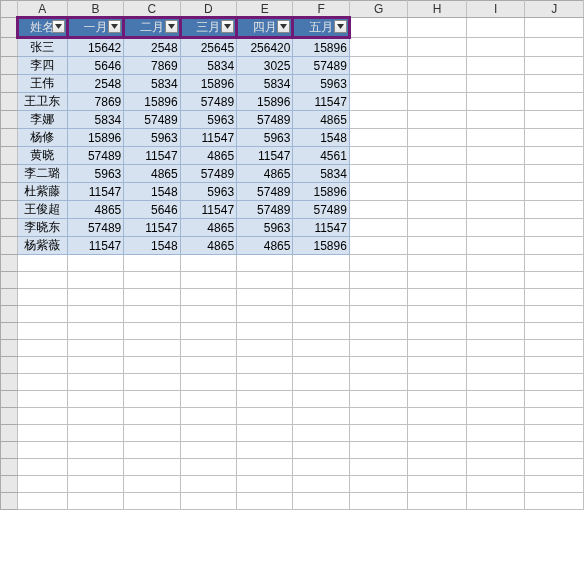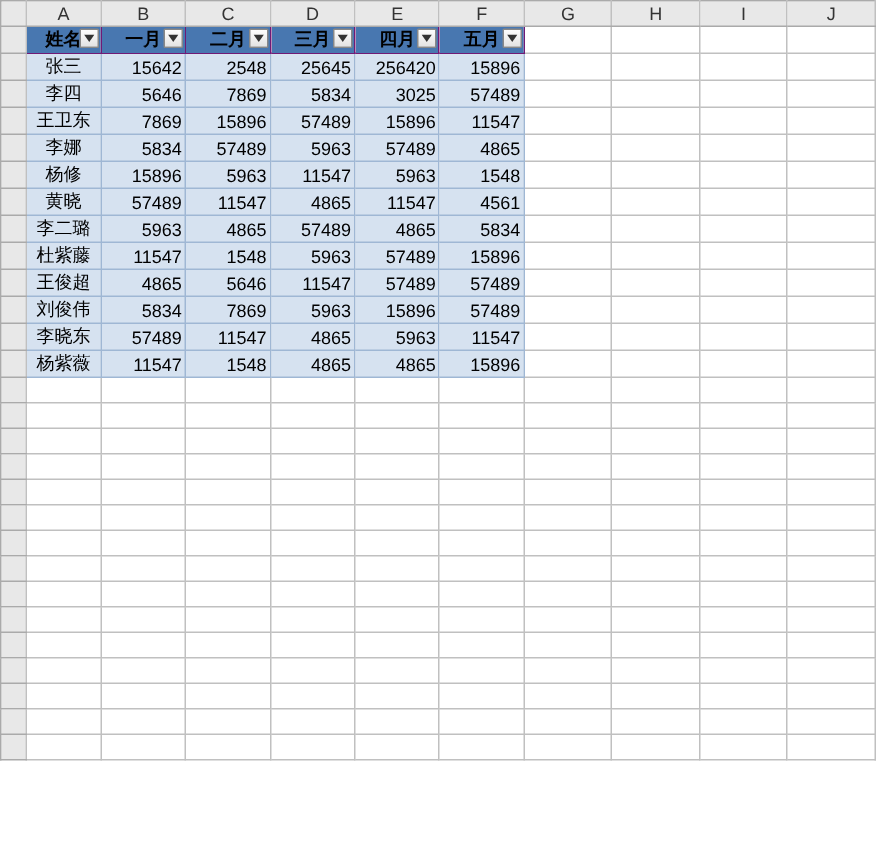--- a/index.html
+++ b/index.html
@@ -34,25 +34,25 @@
     border-bottom: 1px solid #aaa;
   }
   th.colhdr:first-child { border-left: 1px solid #aaa; }
   .rowhdr-col { width: 16px; min-width:16px; }
   .colA { width: 48px; }
   .colStd { width: 54px; }
   .colG, .colH, .colI, .colJ { width: 56px; }
   
   .data-header {
     background: #4877b0;
-    color: #000000;
-    font-weight: bold;
+    color: #e5e5e5;
+    font-weight: normal;
     text-align: center;
     position: relative;
-    border: 1px solid #701a75;
+    border: 3px solid #701a75;
   }
   .data-header .lbl { display:inline-block; }
   .filter-btn {
     position: absolute;
     right: 1px;
     top: 1px;
     width: 13px;
     height: 13px;
     background: linear-gradient(#fdfdfd,#e3e3e3);
     border: 1px solid #888;
@@ -165,20 +165,33 @@
         <td class="sel num-col">5834</td>
         <td class="sel num-col">3025</td>
         <td class="sel num-col">57489</td>
         <td class="empty"></td>
         <td class="empty"></td>
         <td class="empty"></td>
         <td class="empty"></td>
       </tr>
       <tr>
         <th class="colhdr rowhdr-col"></th>
+        <td class="sel name name-col">王伟</td>
+        <td class="sel num-col">2548</td>
+        <td class="sel num-col">5834</td>
+        <td class="sel num-col">15896</td>
+        <td class="sel num-col">5834</td>
+        <td class="sel num-col">5963</td>
+        <td class="empty"></td>
+        <td class="empty"></td>
+        <td class="empty"></td>
+        <td class="empty"></td>
+      </tr>
+      <tr>
+        <th class="colhdr rowhdr-col"></th>
         <td class="sel name name-col">王卫东</td>
         <td class="sel num-col">7869</td>
         <td class="sel num-col">15896</td>
         <td class="sel num-col">57489</td>
         <td class="sel num-col">15896</td>
         <td class="sel num-col">11547</td>
         <td class="empty"></td>
         <td class="empty"></td>
         <td class="empty"></td>
         <td class="empty"></td>
@@ -248,33 +261,20 @@
         <td class="empty"></td>
         <td class="empty"></td>
       </tr>
       <tr>
         <th class="colhdr rowhdr-col"></th>
         <td class="sel name name-col">王俊超</td>
         <td class="sel num-col">4865</td>
         <td class="sel num-col">5646</td>
         <td class="sel num-col">11547</td>
         <td class="sel num-col">57489</td>
-        <td class="sel num-col">57489</td>
-        <td class="empty"></td>
-        <td class="empty"></td>
-        <td class="empty"></td>
-        <td class="empty"></td>
-      </tr>
-      <tr>
-        <th class="colhdr rowhdr-col"></th>
-        <td class="sel name name-col">刘俊伟</td>
-        <td class="sel num-col">5834</td>
-        <td class="sel num-col">7869</td>
-        <td class="sel num-col">5963</td>
-        <td class="sel num-col">15896</td>
         <td class="sel num-col">57489</td>
         <td class="empty"></td>
         <td class="empty"></td>
         <td class="empty"></td>
         <td class="empty"></td>
       </tr>
       <tr>
         <th class="colhdr rowhdr-col"></th>
         <td class="sel name name-col">李晓东</td>
         <td class="sel num-col">57489</td>

